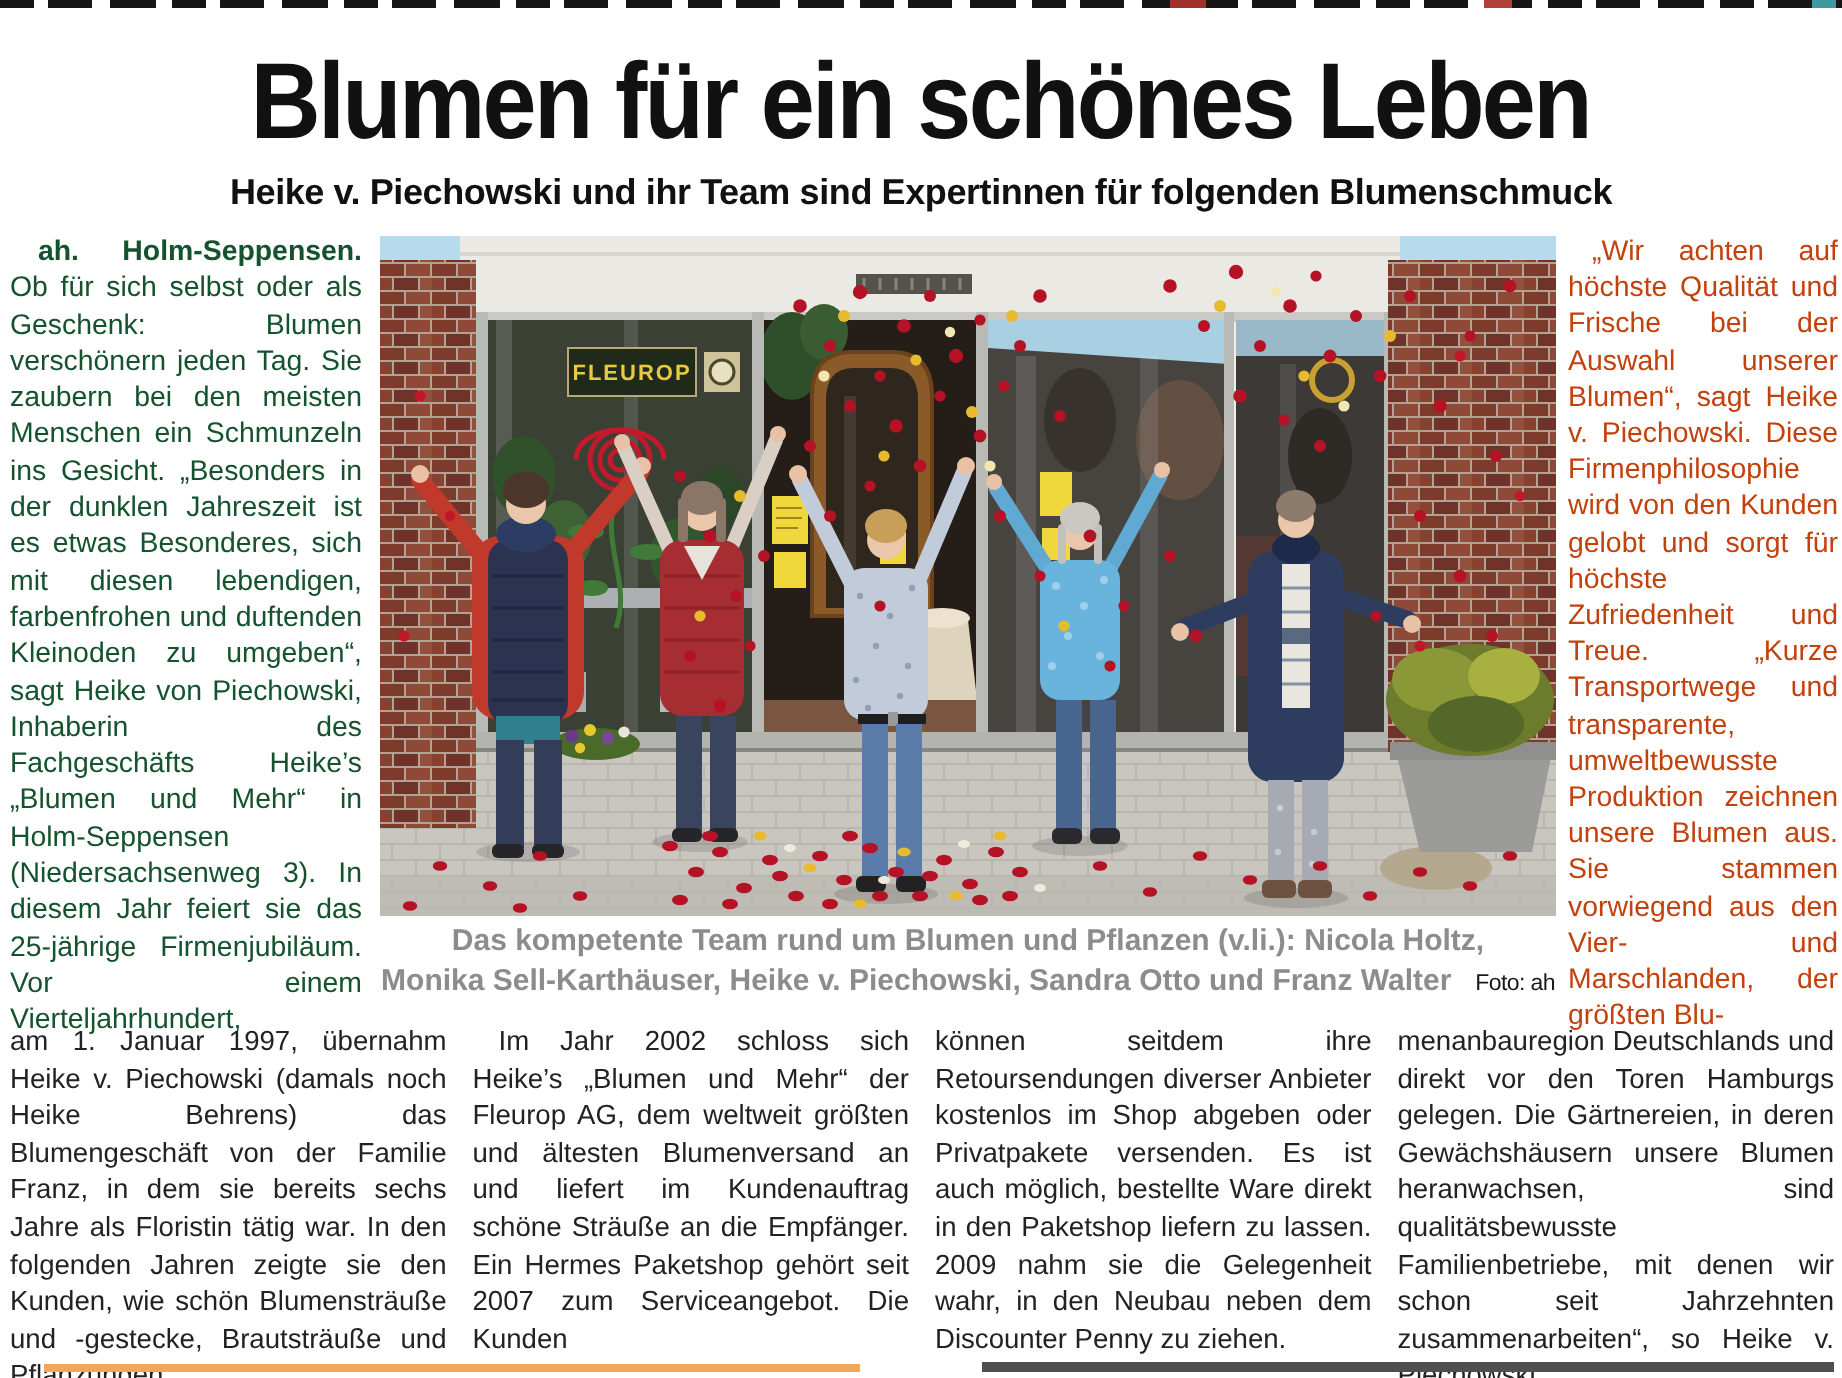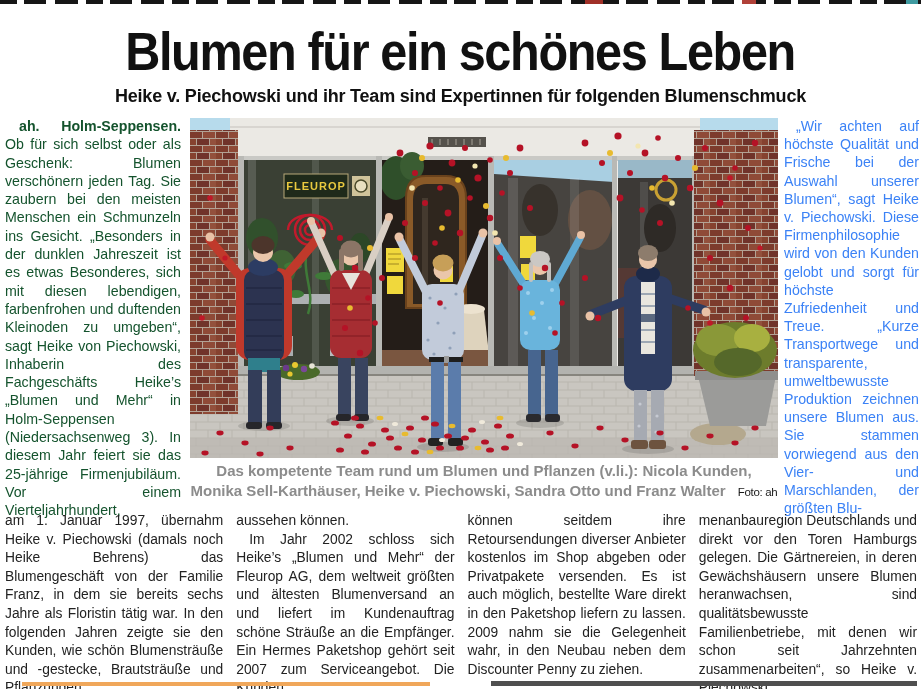--- a/index.html
+++ b/index.html
@@ -14,21 +14,21 @@
   .headline{font-size:54px;font-weight:bold;letter-spacing:-1.5px;white-space:nowrap;
      transform:scaleX(0.90);transform-origin:center;color:#111;}
   .subheadline{position:absolute;top:86px;left:0;width:921px;text-align:center;
      font-size:18px;font-weight:bold;letter-spacing:-0.2px;color:#111;}
   
   .col-left{position:absolute;top:117px;left:5px;width:176px;
      font-size:14.2px;line-height:18.3px;text-align:justify;color:#14532d;}
   .col-left p{margin:0;text-indent:14px;}
   .lead-in{font-weight:bold;}
   .col-right{position:absolute;top:117px;left:784px;width:135px;
-     font-size:14.2px;line-height:18.2px;text-align:justify;color:#3b82f6;}
+     font-size:14.2px;line-height:18.2px;text-align:justify;color:#c2410c;}
   .col-right p{margin:0;text-indent:12px;}
   
   .photo{position:absolute;top:118px;left:190px;width:588px;height:340px;}
   
   .caption{position:absolute;top:461px;left:190px;width:588px;text-align:center;
      font-weight:bold;font-size:15px;line-height:19.5px;color:#8c8c8c;}
   .credit{font-weight:normal;font-size:11.5px;letter-spacing:-0.3px;color:#1a1a1a;margin-left:12px;}
   
   .bottom-cols{position:absolute;top:512px;left:5px;width:912px;display:flex;gap:13px;}
   .bcol{flex:1;font-size:13.8px;line-height:18.6px;text-align:justify;color:#222;}
@@ -453,30 +453,29 @@
       <g fill="#f0eadb">
         <ellipse cx="205" cy="306" rx="3" ry="2"></ellipse>
           <ellipse cx="252" cy="322" rx="3" ry="2"></ellipse>
         <ellipse cx="292" cy="304" rx="3" ry="2"></ellipse>
           <ellipse cx="330" cy="326" rx="3" ry="2"></ellipse>
       </g>
     </g>
   </svg>
 
   <div class="caption">
-    <span>Das kompetente Team rund um Blumen und Pflanzen (v.li.): Nicola Kunden,</span><br>
+    <span>Das kompetente Team rund um Blumen und Pflanzen (v.li.): Nicola Holtz,</span><br>
     <span>Monika Sell-Karthäuser, Heike v. Piechowski, Sandra Otto und Franz Walter</span><span class="credit">Foto: ah</span>
   </div>
 
   <div class="bottom-cols">
     <div class="bcol">
       <p>am 1. Januar 1997, übernahm Heike v. Piechowski (damals noch Heike Behrens) das Blumengeschäft von der Familie Franz, in dem sie bereits sechs Jahre als Floristin tätig war. In den folgenden Jahren zeigte sie den Kunden, wie schön Blumensträuße und -gestecke, Brautsträuße und Pflanzungen</p>
     </div>
     <div class="bcol">
-      <p>aussehen können.</p>
       <p class="indent">Im Jahr 2002 schloss sich Heike’s „Blumen und Mehr“ der Fleurop AG, dem weltweit größten und ältesten Blumenversand an und liefert im Kundenauftrag schöne Sträuße an die Empfänger. Ein Hermes Paketshop gehört seit 2007 zum Serviceangebot. Die Kunden</p>
     </div>
     <div class="bcol">
       <p>können seitdem ihre Retoursendungen diverser Anbieter kostenlos im Shop abgeben oder Privatpakete versenden. Es ist auch möglich, bestellte Ware direkt in den Paketshop liefern zu lassen. 2009 nahm sie die Gelegenheit wahr, in den Neubau neben dem Discounter Penny zu ziehen.</p>
     </div>
     <div class="bcol">
       <p>menanbauregion Deutschlands und direkt vor den Toren Hamburgs gelegen. Die Gärtnereien, in deren Gewächshäusern unsere Blumen heranwachsen, sind qualitätsbewusste Familienbetriebe, mit denen wir schon seit Jahrzehnten zusammenarbeiten“, so Heike v. Piechowski.</p>
     </div>
   </div>
 

